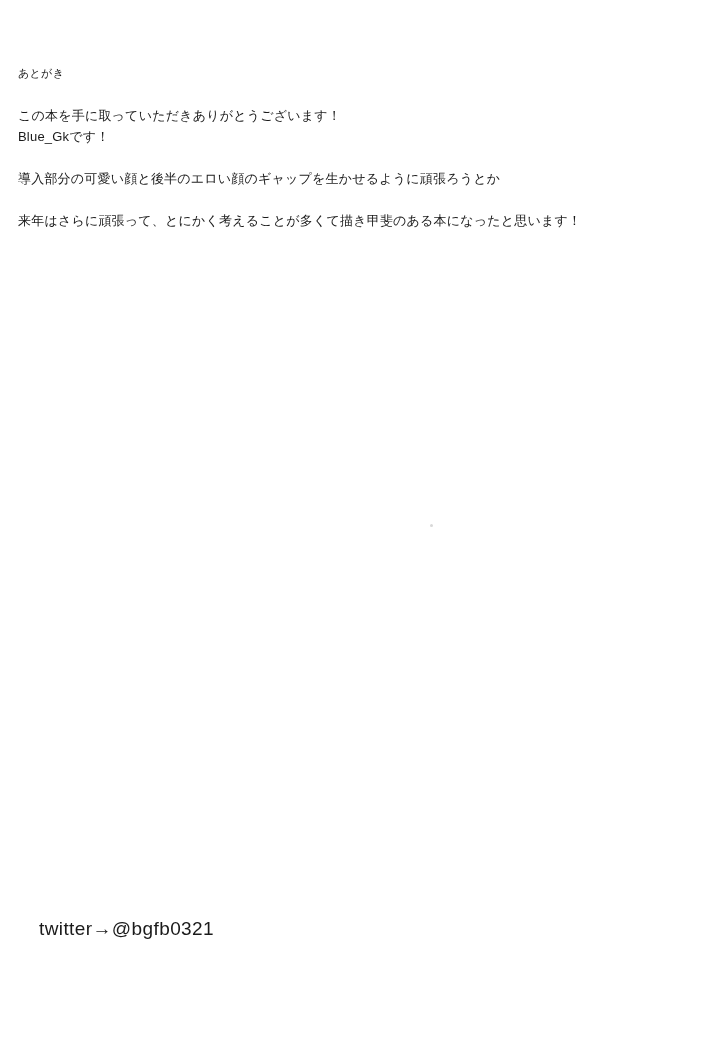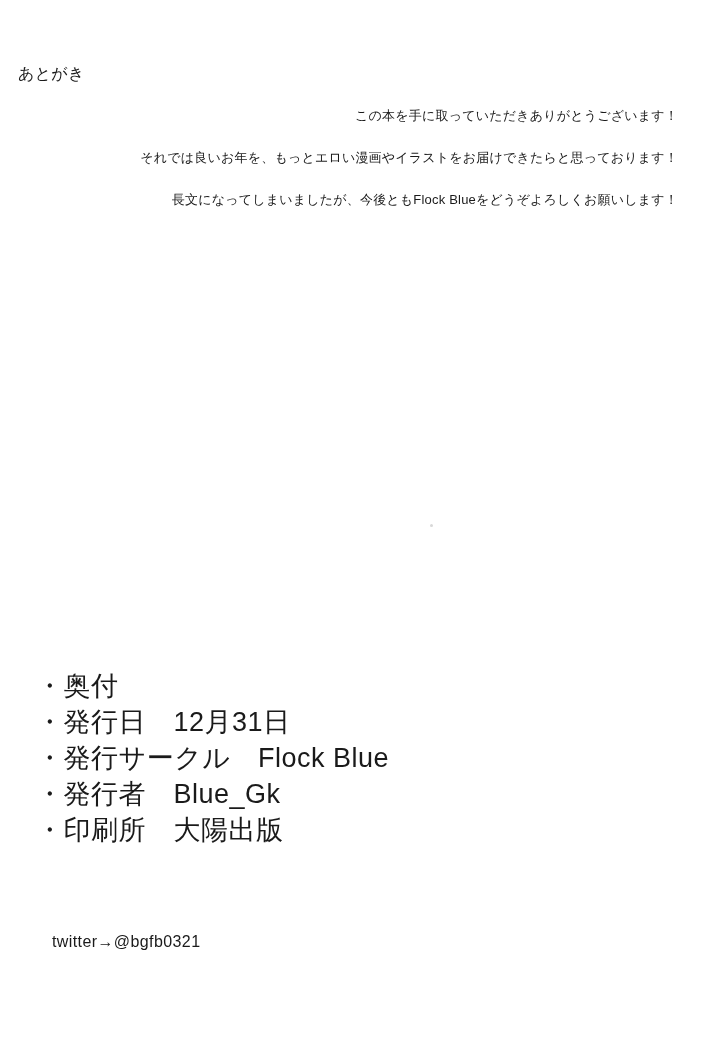--- a/index.html
+++ b/index.html
@@ -22,35 +22,34 @@
   }
 
   
   .afterword {
     position: absolute;
     left: 18px;
     top: 64px;
     width: 660px;
   }
   .afterword .heading {
-    font-size: 16px;
+    font-size: 11px;
     line-height: 19px;
     letter-spacing: 0.3px;
     margin: 0 0 22px 0;
   }
   .afterword .para {
     font-size: 13px;
     line-height: 21px;
     letter-spacing: 0.2px;
     margin: 0 0 21px 0;
   }
   .afterword .para .ln {
     display: block;
     white-space: pre;
-    text-align: right;
   }
 
   
   .colophon {
     position: absolute;
     left: 36px;
     top: 668px;
     width: 640px;
   }
   .colophon .bigline {
@@ -61,24 +60,24 @@
     white-space: pre;
   }
 
   .contact {
     position: absolute;
     left: 36px;
     top: 908px;
     width: 640px;
   }
   .contact .bigline {
-    font-size: 16px;
+    font-size: 19px;
     line-height: 35px;
     letter-spacing: 0.4px;
-    margin: 16px;
+    margin: 3px;
     white-space: pre;
   }
 
   
   .scan-dot {
     position: absolute;
     left: 430px;
     top: 524px;
     width: 3px;
     height: 3px;
@@ -89,42 +88,36 @@
 </head>
 <body>
 
 <div class="page">
 
   <section class="afterword">
     <p class="heading">あとがき</p>
 
     <div class="para">
       <span class="ln">この本を手に取っていただきありがとうございます！</span>
+      <span class="ln">Blue_Gkです！</span>
     </div>
 
 
     <div class="para">
+      <span class="ln">導入部分の可愛い顔と後半のエロい顔のギャップを生かせるように頑張ろうとか</span>
     </div>
 
     <div class="para">
-      <span class="ln">それでは良いお年を、もっとエロい漫画やイラストをお届けできたらと思っております！</span>
+      <span class="ln">来年はさらに頑張って、とにかく考えることが多くて描き甲斐のある本になったと思います！</span>
     </div>
 
     <div class="para">
-      <span class="ln">長文になってしまいましたが、今後ともFlock Blueをどうぞよろしくお願いします！</span>
     </div>
   </section>
 
   <div class="scan-dot"></div>
 
-  <section class="colophon">
-    <p class="bigline">・奥付</p>
-    <p class="bigline">・発行日　12月31日</p>
-    <p class="bigline">・発行サークル　Flock Blue</p>
-    <p class="bigline">・発行者　Blue_Gk</p>
-    <p class="bigline">・印刷所　大陽出版</p>
-  </section>
 
   <section class="contact">
     <p class="bigline">twitter→@bgfb0321</p>
   </section>
 
 </div>
 
 </body></html>

